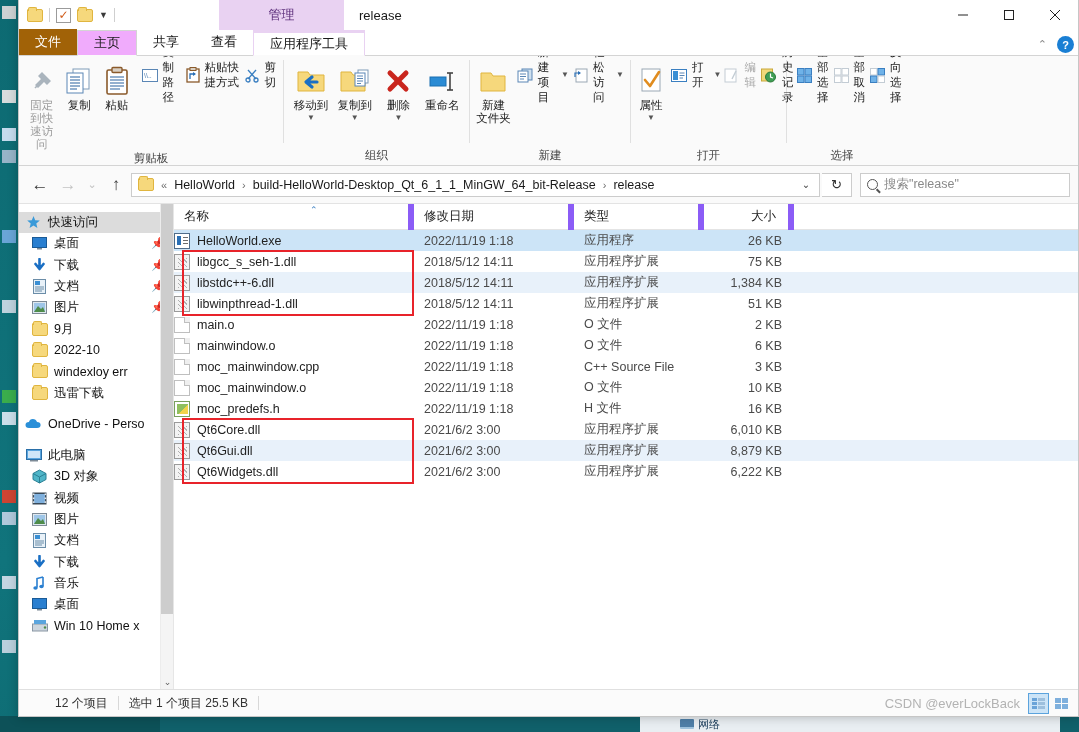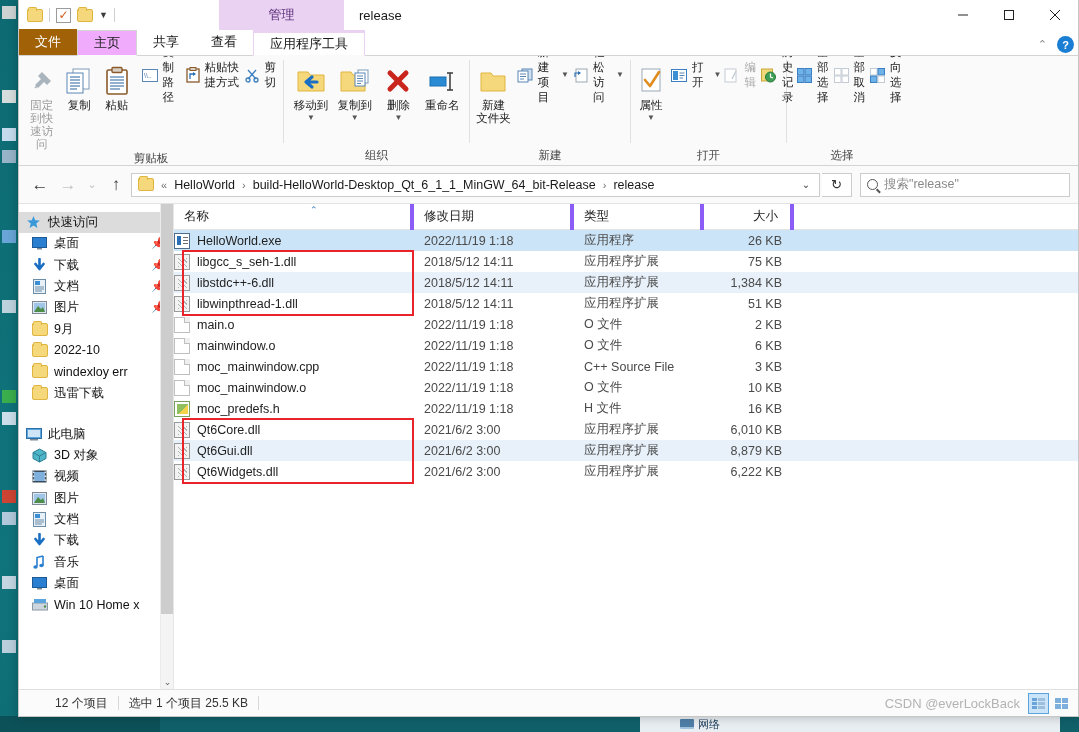--- a/index.html
+++ b/index.html
@@ -163,21 +163,21 @@
   #nav-thumb { position:absolute; left:0; top:0; width:13px; height:410px; background:#cdcdcd; }
   #nav-thumb-gap { position:absolute; left:0; top:410px; width:13px; height:60px; background:#f4f4f4; }
   .scroll-arrow { position:absolute; left:0; width:13px; height:14px; display:flex;
                   align-items:center; justify-content:center; color:#606060; font-size:9px; }
 
   
   #filelist { flex:1; background:#fff; position:relative; overflow:hidden; }
   #colheader { height:26px; display:flex; align-items:center; border-bottom:1px solid #e4e4e4;
                font-size:12.5px; color:#222; position:relative; }
   #colheader .ch { height:26px; display:flex; align-items:center; padding-left:10px;
-                   border-right:4px solid #8b5cf6; }
+                   border-right:6px solid #8b5cf6; }
   #colheader .ch.sz { justify-content:flex-end; padding-right:12px; padding-left:0; }
   #sortmark { position:absolute; left:136px; top:1px; color:#3a7fc1; font-size:9px; }
 
   .row { height:21px; display:flex; align-items:center; font-size:12.5px; color:#222; position:relative; }
   .row.selected { background:#cce4f7; }
   .row.hl { background:#e8f1fa; }
   .cell-name { display:flex; align-items:center; gap:7px; }
   .cell-date, .cell-type { padding-left:10px; color:#4a4a4a; }
   .cell-size { text-align:right; padding-right:12px; color:#4a4a4a; }
 
@@ -709,20 +709,28 @@
       </div>
       <div class="nav-item">
         <span class="ni">
             <span class="folder-glyph"></span>
           </span>
         <span>迅雷下载</span>
       </div>
 
       <div class="nav-spacer"></div>
 
+      <div class="nav-item root">
+        <span class="ni">
+          <svg width="17" height="12" viewBox="0 0 17 12">
+              <path d="M4 10 q-3.5 0 -3.5 -3 t3.5 -3 q0.6 -3 3.8 -3 t4.2 3 q3.6 0 3.6 3 t-3.6 3 z" fill="#2a8fd8"></path>
+            </svg>
+        </span>
+        <span>OneDrive - Perso</span>
+      </div>
 
       <div class="nav-spacer"></div>
 
       <div class="nav-item root">
         <span class="ni">
           <svg width="16" height="13" viewBox="0 0 16 13">
               <rect x="0.5" y="0.5" width="15" height="10" fill="#5aa5de" stroke="#2a6fa8"></rect>
               <rect x="2" y="2" width="12" height="7" fill="#cfe6f8"></rect>
               <rect x="4" y="11" width="8" height="1.5" fill="#7d8a96"></rect>
             </svg>

